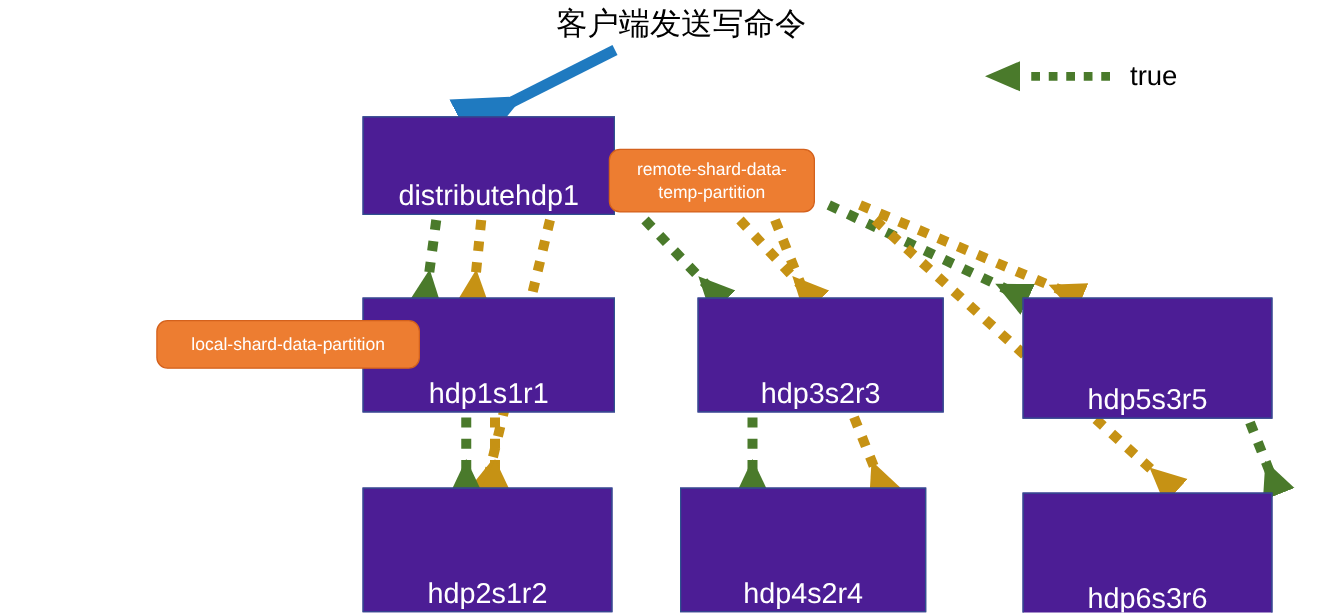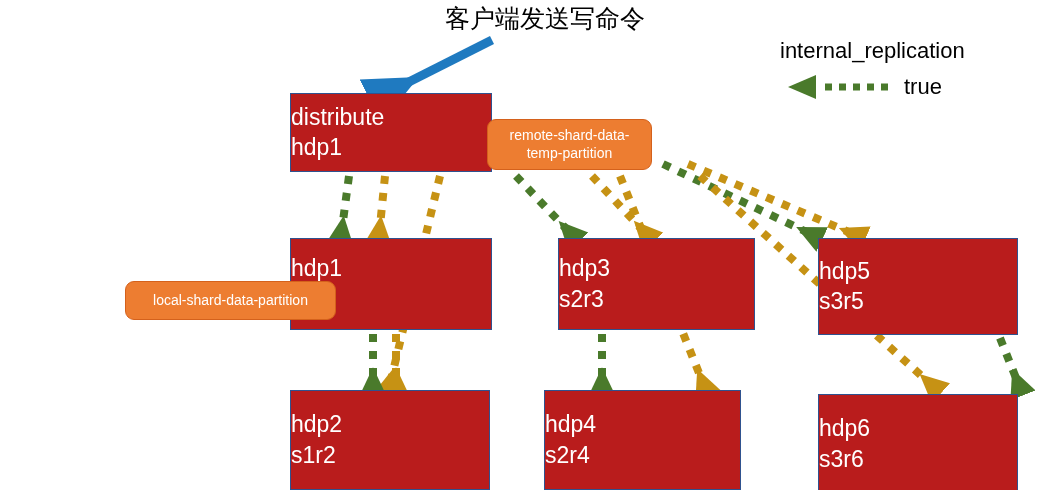--- a/index.html
+++ b/index.html
@@ -1,29 +1,29 @@
 <!DOCTYPE html>
 <html><head>
 <meta charset="utf-8">
 <style>
   html,body{margin:0;padding:0;background:#ffffff;}
   body{width:1061px;height:490px;position:relative;overflow:hidden;
        font-family:"Liberation Sans","DejaVu Sans",sans-serif;}
   #stage{position:absolute;left:0;top:0;width:1061px;height:490px;padding-left:48px;}
   svg#wires{position:absolute;left:0;top:0;width:1061px;height:490px;}
-  .node{position:absolute;background:#b91c1c;border:1px solid #2F528F;
-        box-sizing:border-box;display:flex;flex-direction:column;
-        align-items:flex-start;justify-content:center;color:#FFFFFF;
+  .node{position:absolute;background:#4c1d95;border:1px solid #2F528F;
+        box-sizing:border-box;display:flex;flex-direction:row;
+        align-items:flex-end;justify-content:center;color:#FFFFFF;
         font-size:23px;line-height:1.28;}
   .node .l2{margin-top:1px;}
   .tag{position:absolute;background:#ED7D31;border:1px solid #D4611C;
        border-radius:9px;box-sizing:border-box;color:#FFFFFF;
        display:flex;align-items:center;justify-content:center;
        text-align:center;line-height:1.22;}
-  #tag-local{left:125px;top:256px;width:211px;height:39px;font-size:14px;margin-top:25px;}
+  #tag-local{left:125px;top:256px;width:211px;height:39px;font-size:14px;}
   #tag-remote{left:487px;top:119px;width:165px;height:51px;font-size:14px;}
   #title{position:absolute;left:425px;top:2px;width:240px;height:34px;
          font-size:25px;color:#000000;text-align:center;
          font-family:"DejaVu Sans",sans-serif;}
   #legend{position:absolute;left:780px;top:38px;width:275px;}
   #legend-title{font-size:22px;color:#000000;white-space:nowrap;}
   .legend-row{display:flex;align-items:center;margin-top:9px;}
   .legend-key{width:110px;height:28px;}
   .legend-label{font-size:22px;color:#000000;margin-left:14px;}
   #box-distribute{left:290px;top:93px;width:202px;height:79px;}
@@ -111,21 +111,20 @@
   </div>
 
   <div class="tag" id="tag-remote">
     <span>
       <span>remote-shard-data-</span><br>
       <span>temp-partition</span>
     </span>
   </div>
 
   <div id="legend">
-    <div id="legend-title">internal_replication</div>
 
 
     <div class="legend-row">
       <svg class="legend-key" viewBox="0 0 110 28">
         <path d="M108,14 L40,14" stroke="#4A7A2B" stroke-width="7" stroke-dasharray="7 7" stroke-linecap="butt" fill="none"></path>
         <path d="M8,14 L36,2 L36,26 Z" fill="#4A7A2B"></path>
       </svg>
       <span class="legend-label">true</span>
     </div>
   </div>

